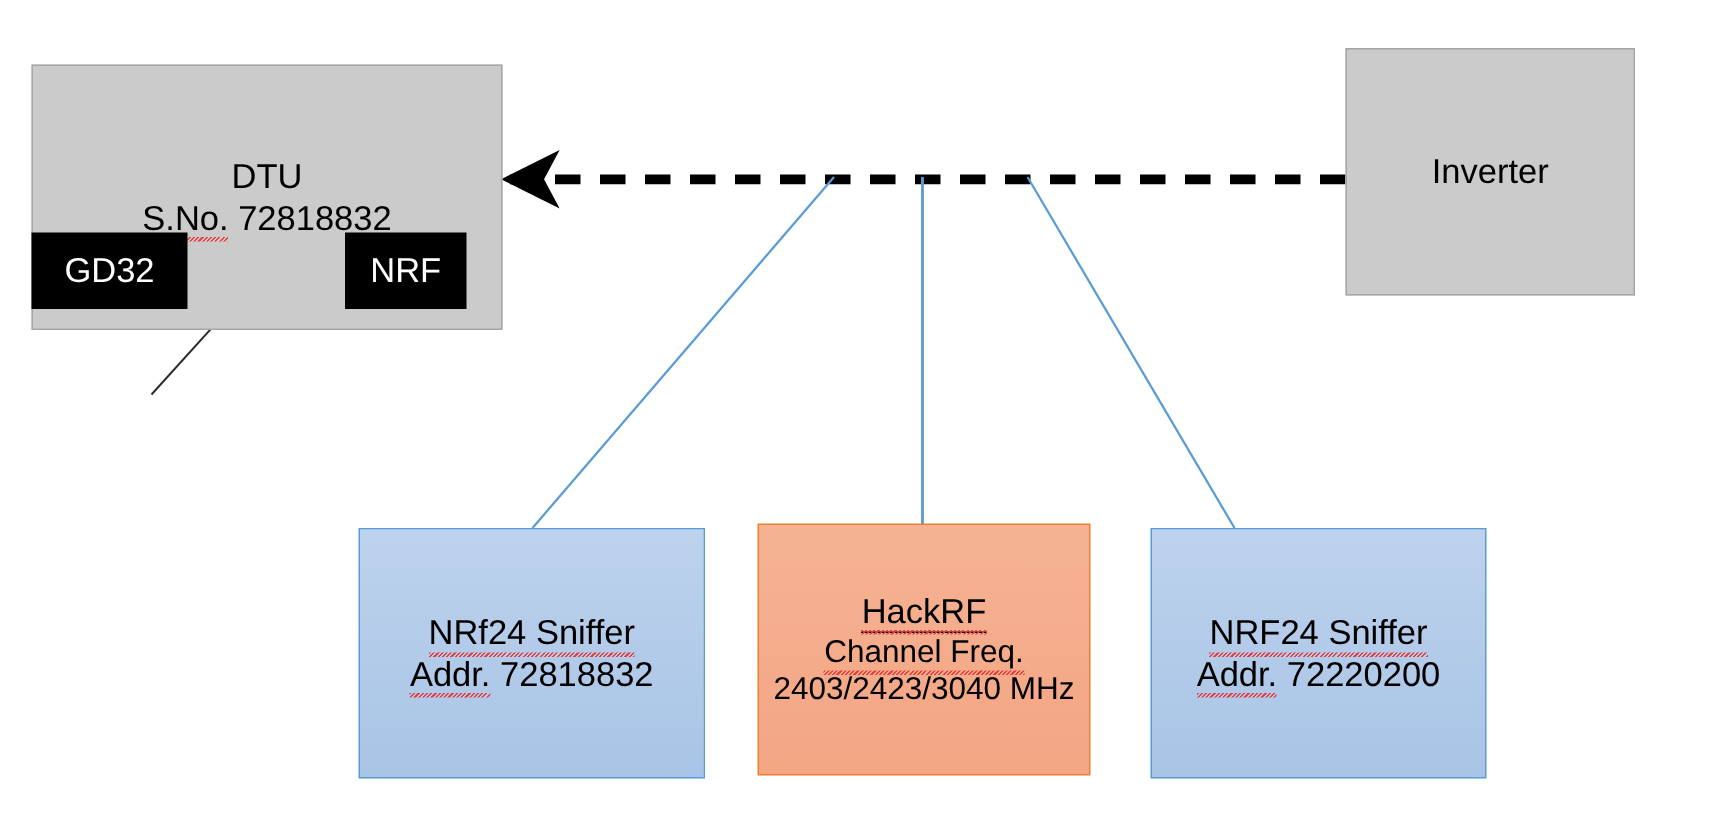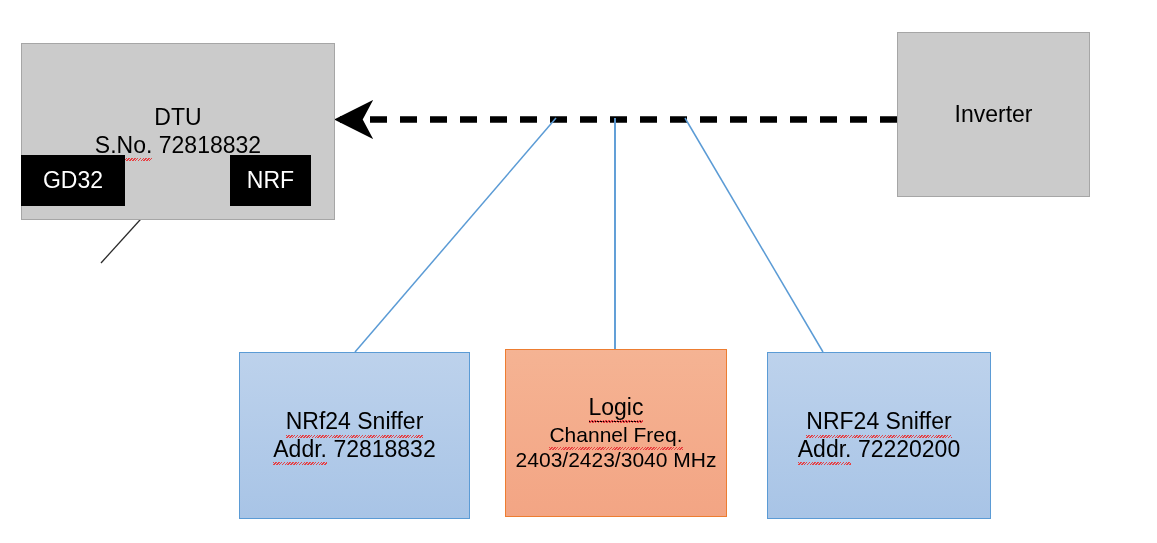--- a/index.html
+++ b/index.html
@@ -156,21 +156,21 @@
       <span class="sq">NRf24 Sniffer</span>
     </div>
     <div class="line">
       <span class="sq">Addr.</span>
       <span>72818832</span>
     </div>
   </div>
 
   <div class="node orange-box" style="left:505px; top:349px; width:222px; height:168px;">
     <div class="title">
-      <span class="sq und">Logic</span>
+      <span class="sq und">HackRF</span>
     </div>
     <div class="sub">
       <span class="sq">Channel Freq.</span>
     </div>
     <div class="sub">2403/2423/3040 MHz</div>
   </div>
 
   <div class="node blue-box" style="left:767px; top:352px; width:224px; height:167px;">
     <div class="line">
       <span class="sq">NRF24 Sniffer</span>

